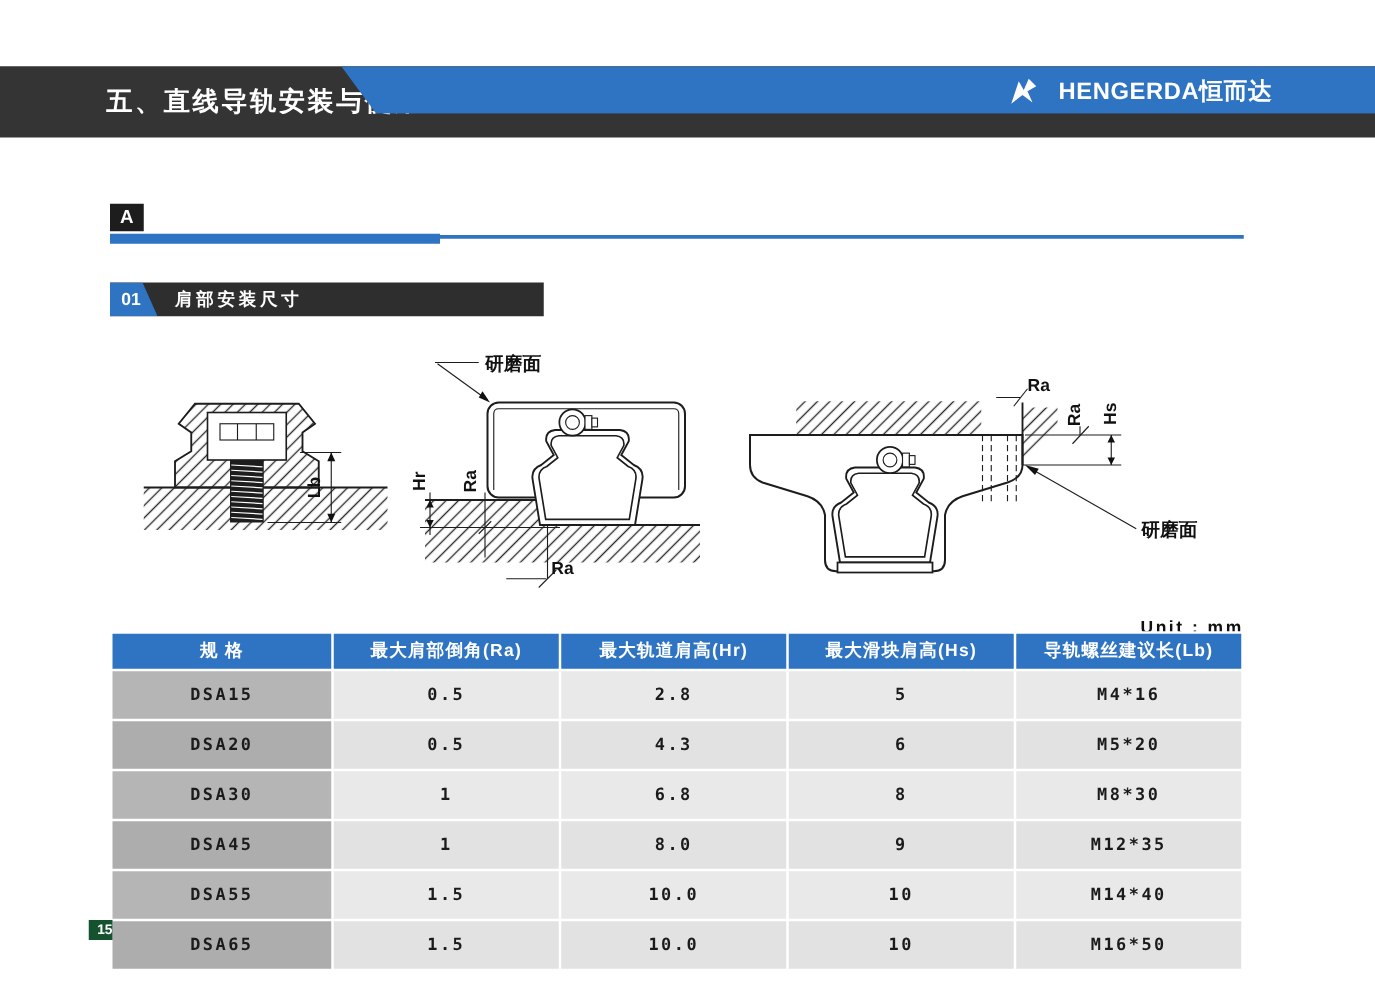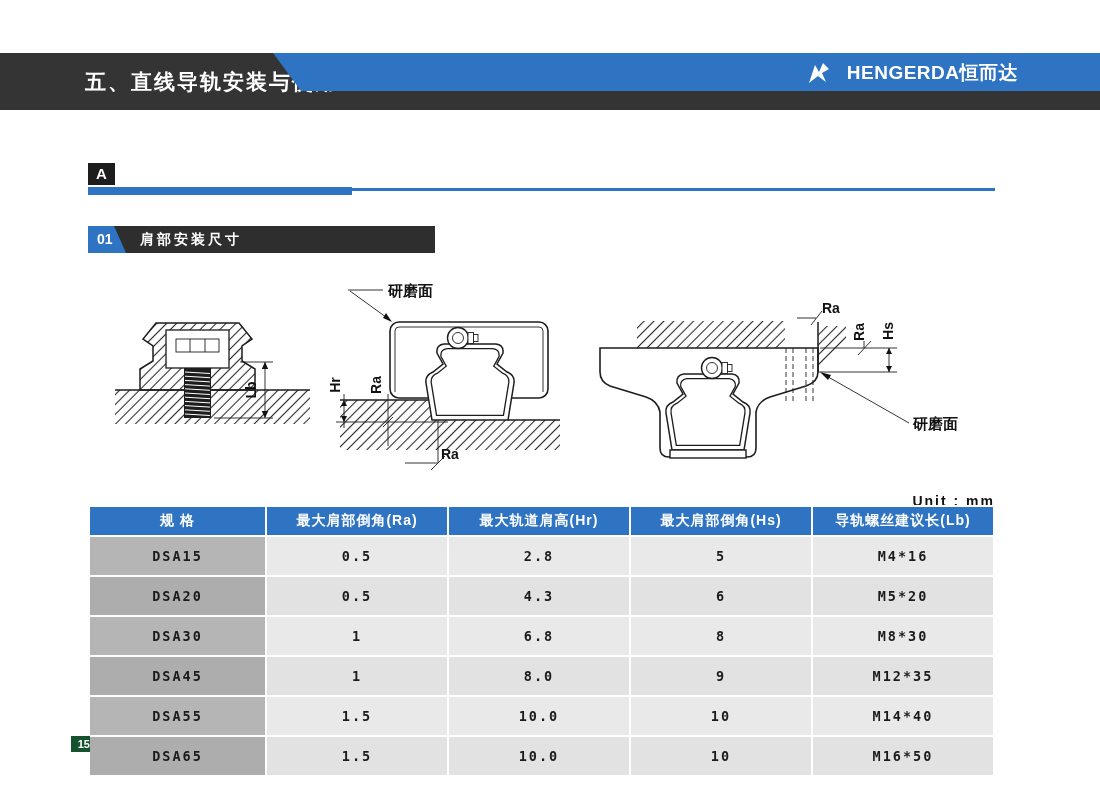--- a/index.html
+++ b/index.html
@@ -195,21 +195,21 @@
         <col>
         <col>
         <col>
         <col>
       </colgroup>
     <thead>
       <tr>
         <th>规  格</th>
         <th>最大肩部倒角(Ra)</th>
         <th>最大轨道肩高(Hr)</th>
-        <th>最大肩部倒角(Hs)</th>
+        <th>最大滑块肩高(Hs)</th>
         <th>导轨螺丝建议长(Lb)</th>
       </tr>
     </thead>
     <tbody>
         <tr>
           <td class="spec">DSA15</td>
           <td>0.5</td>
           <td>2.8</td>
           <td>5</td>
           <td>M4*16</td>

